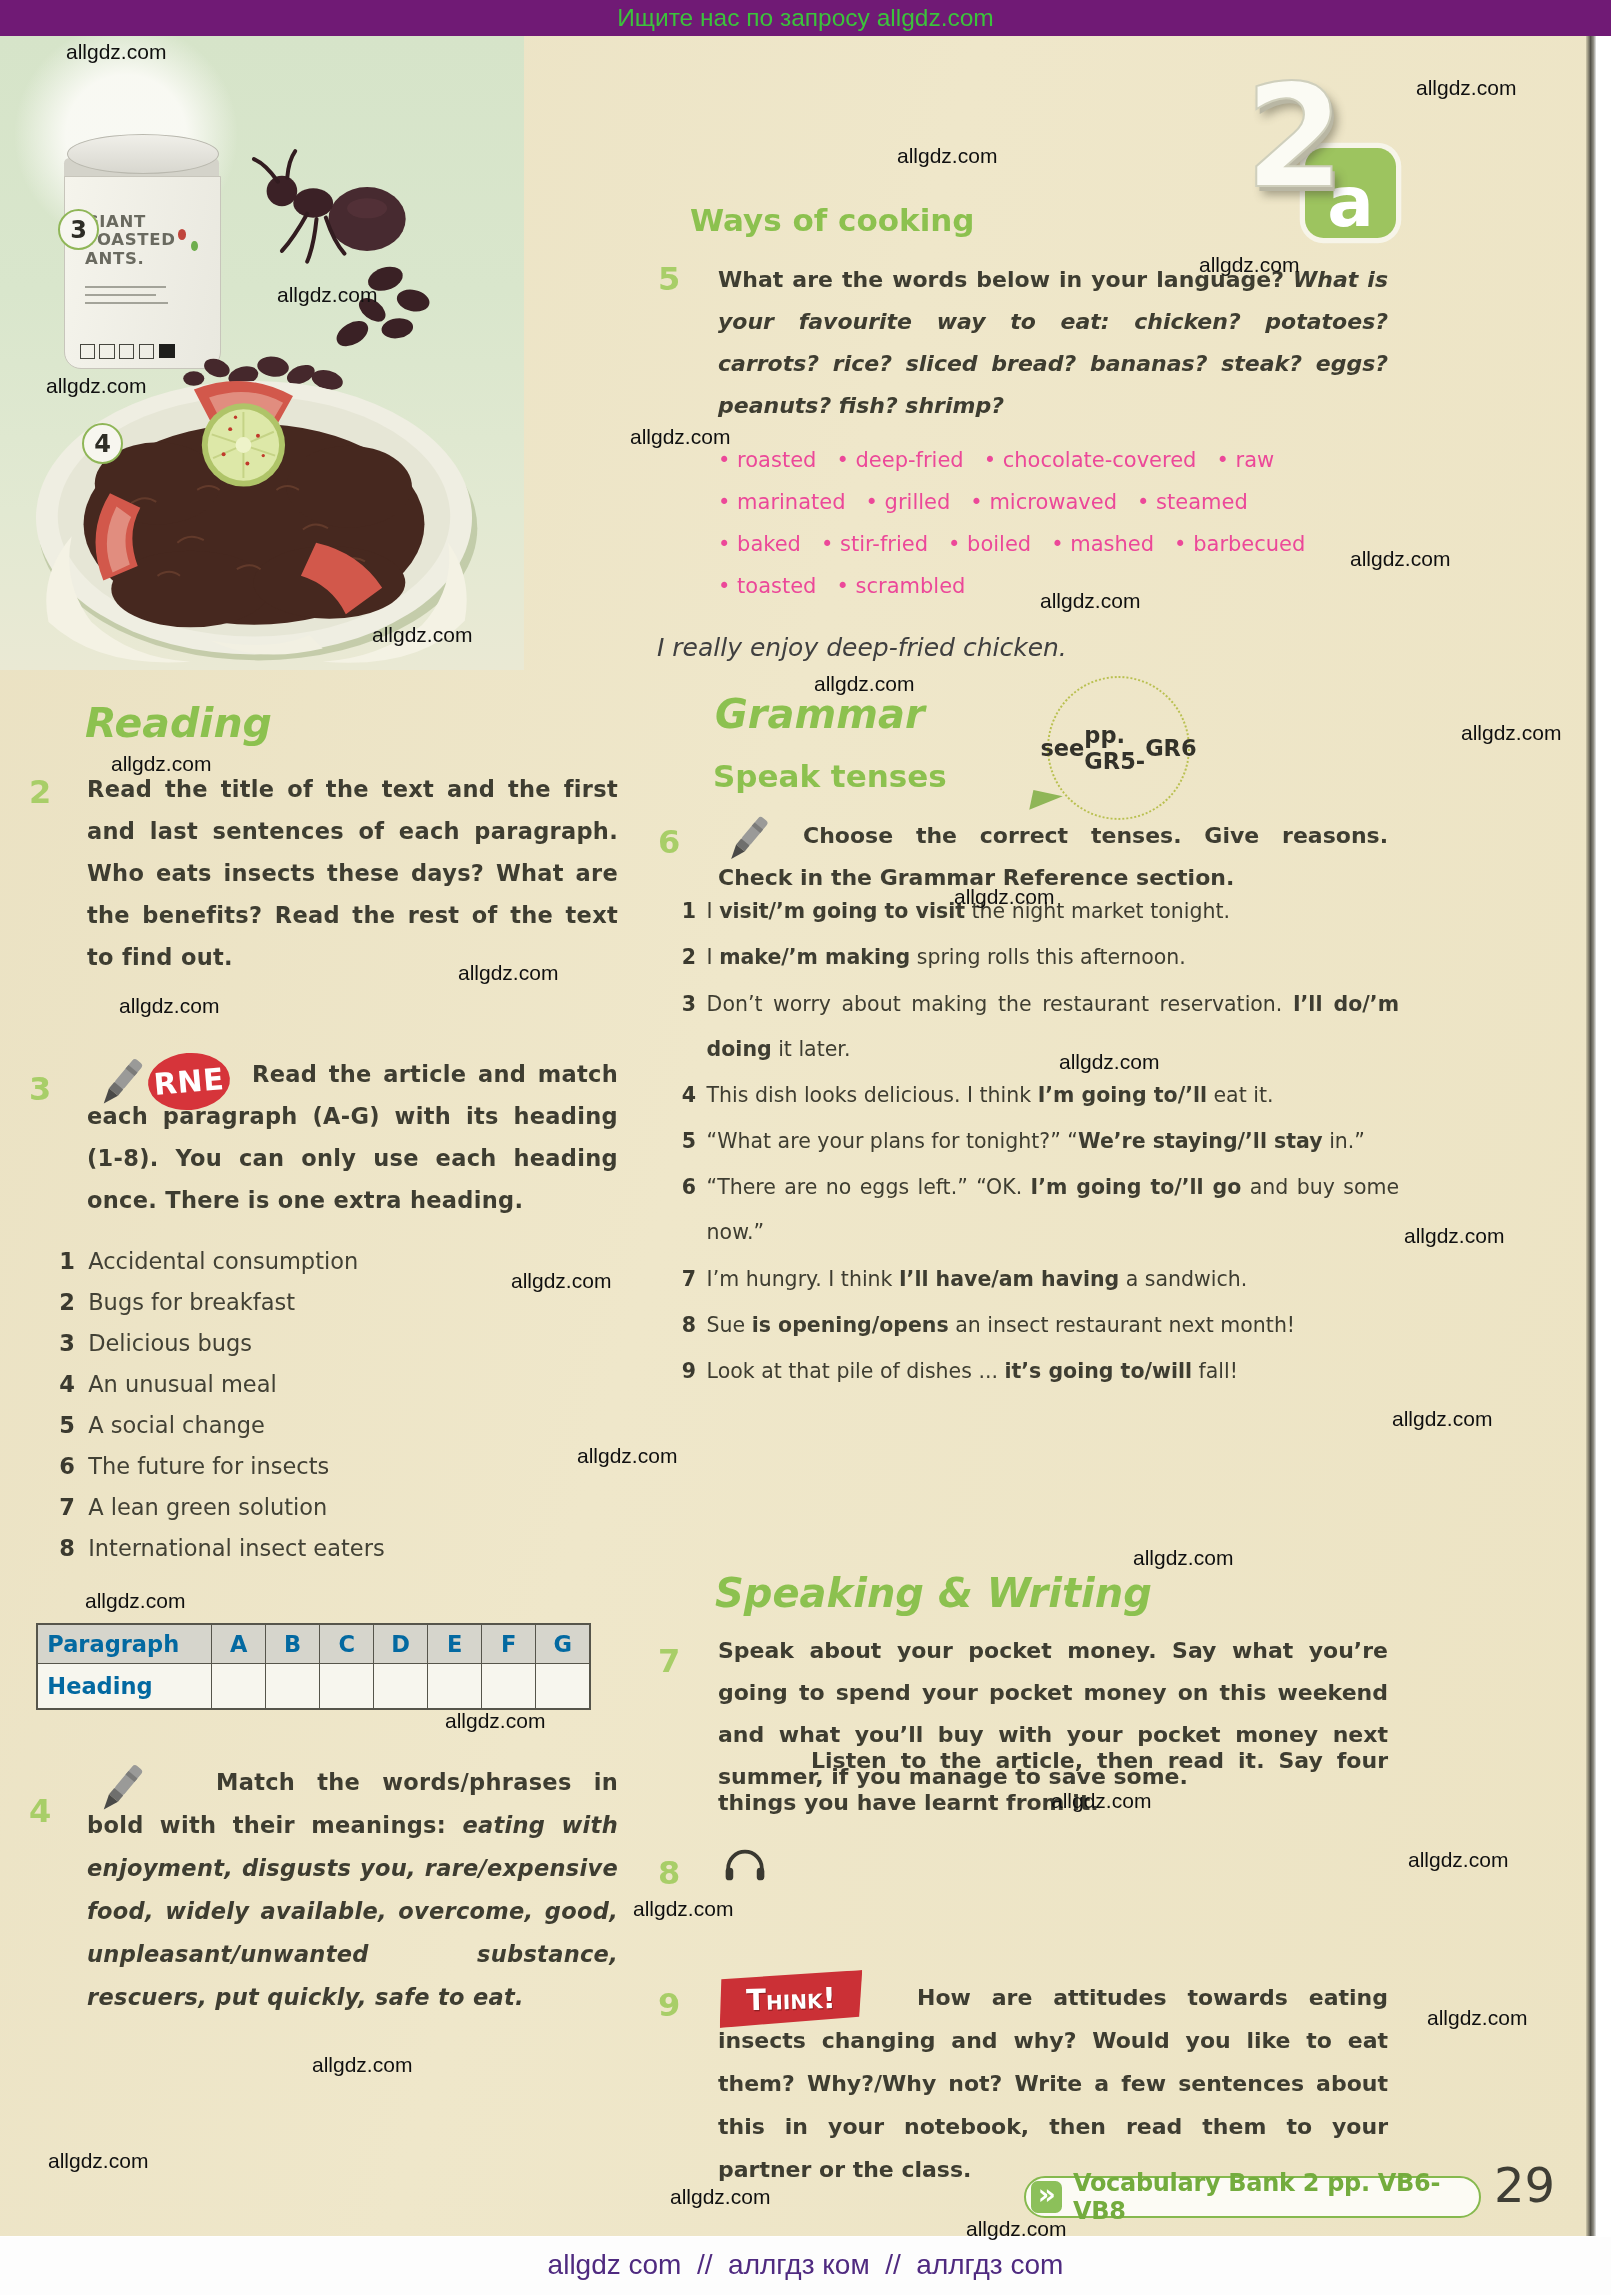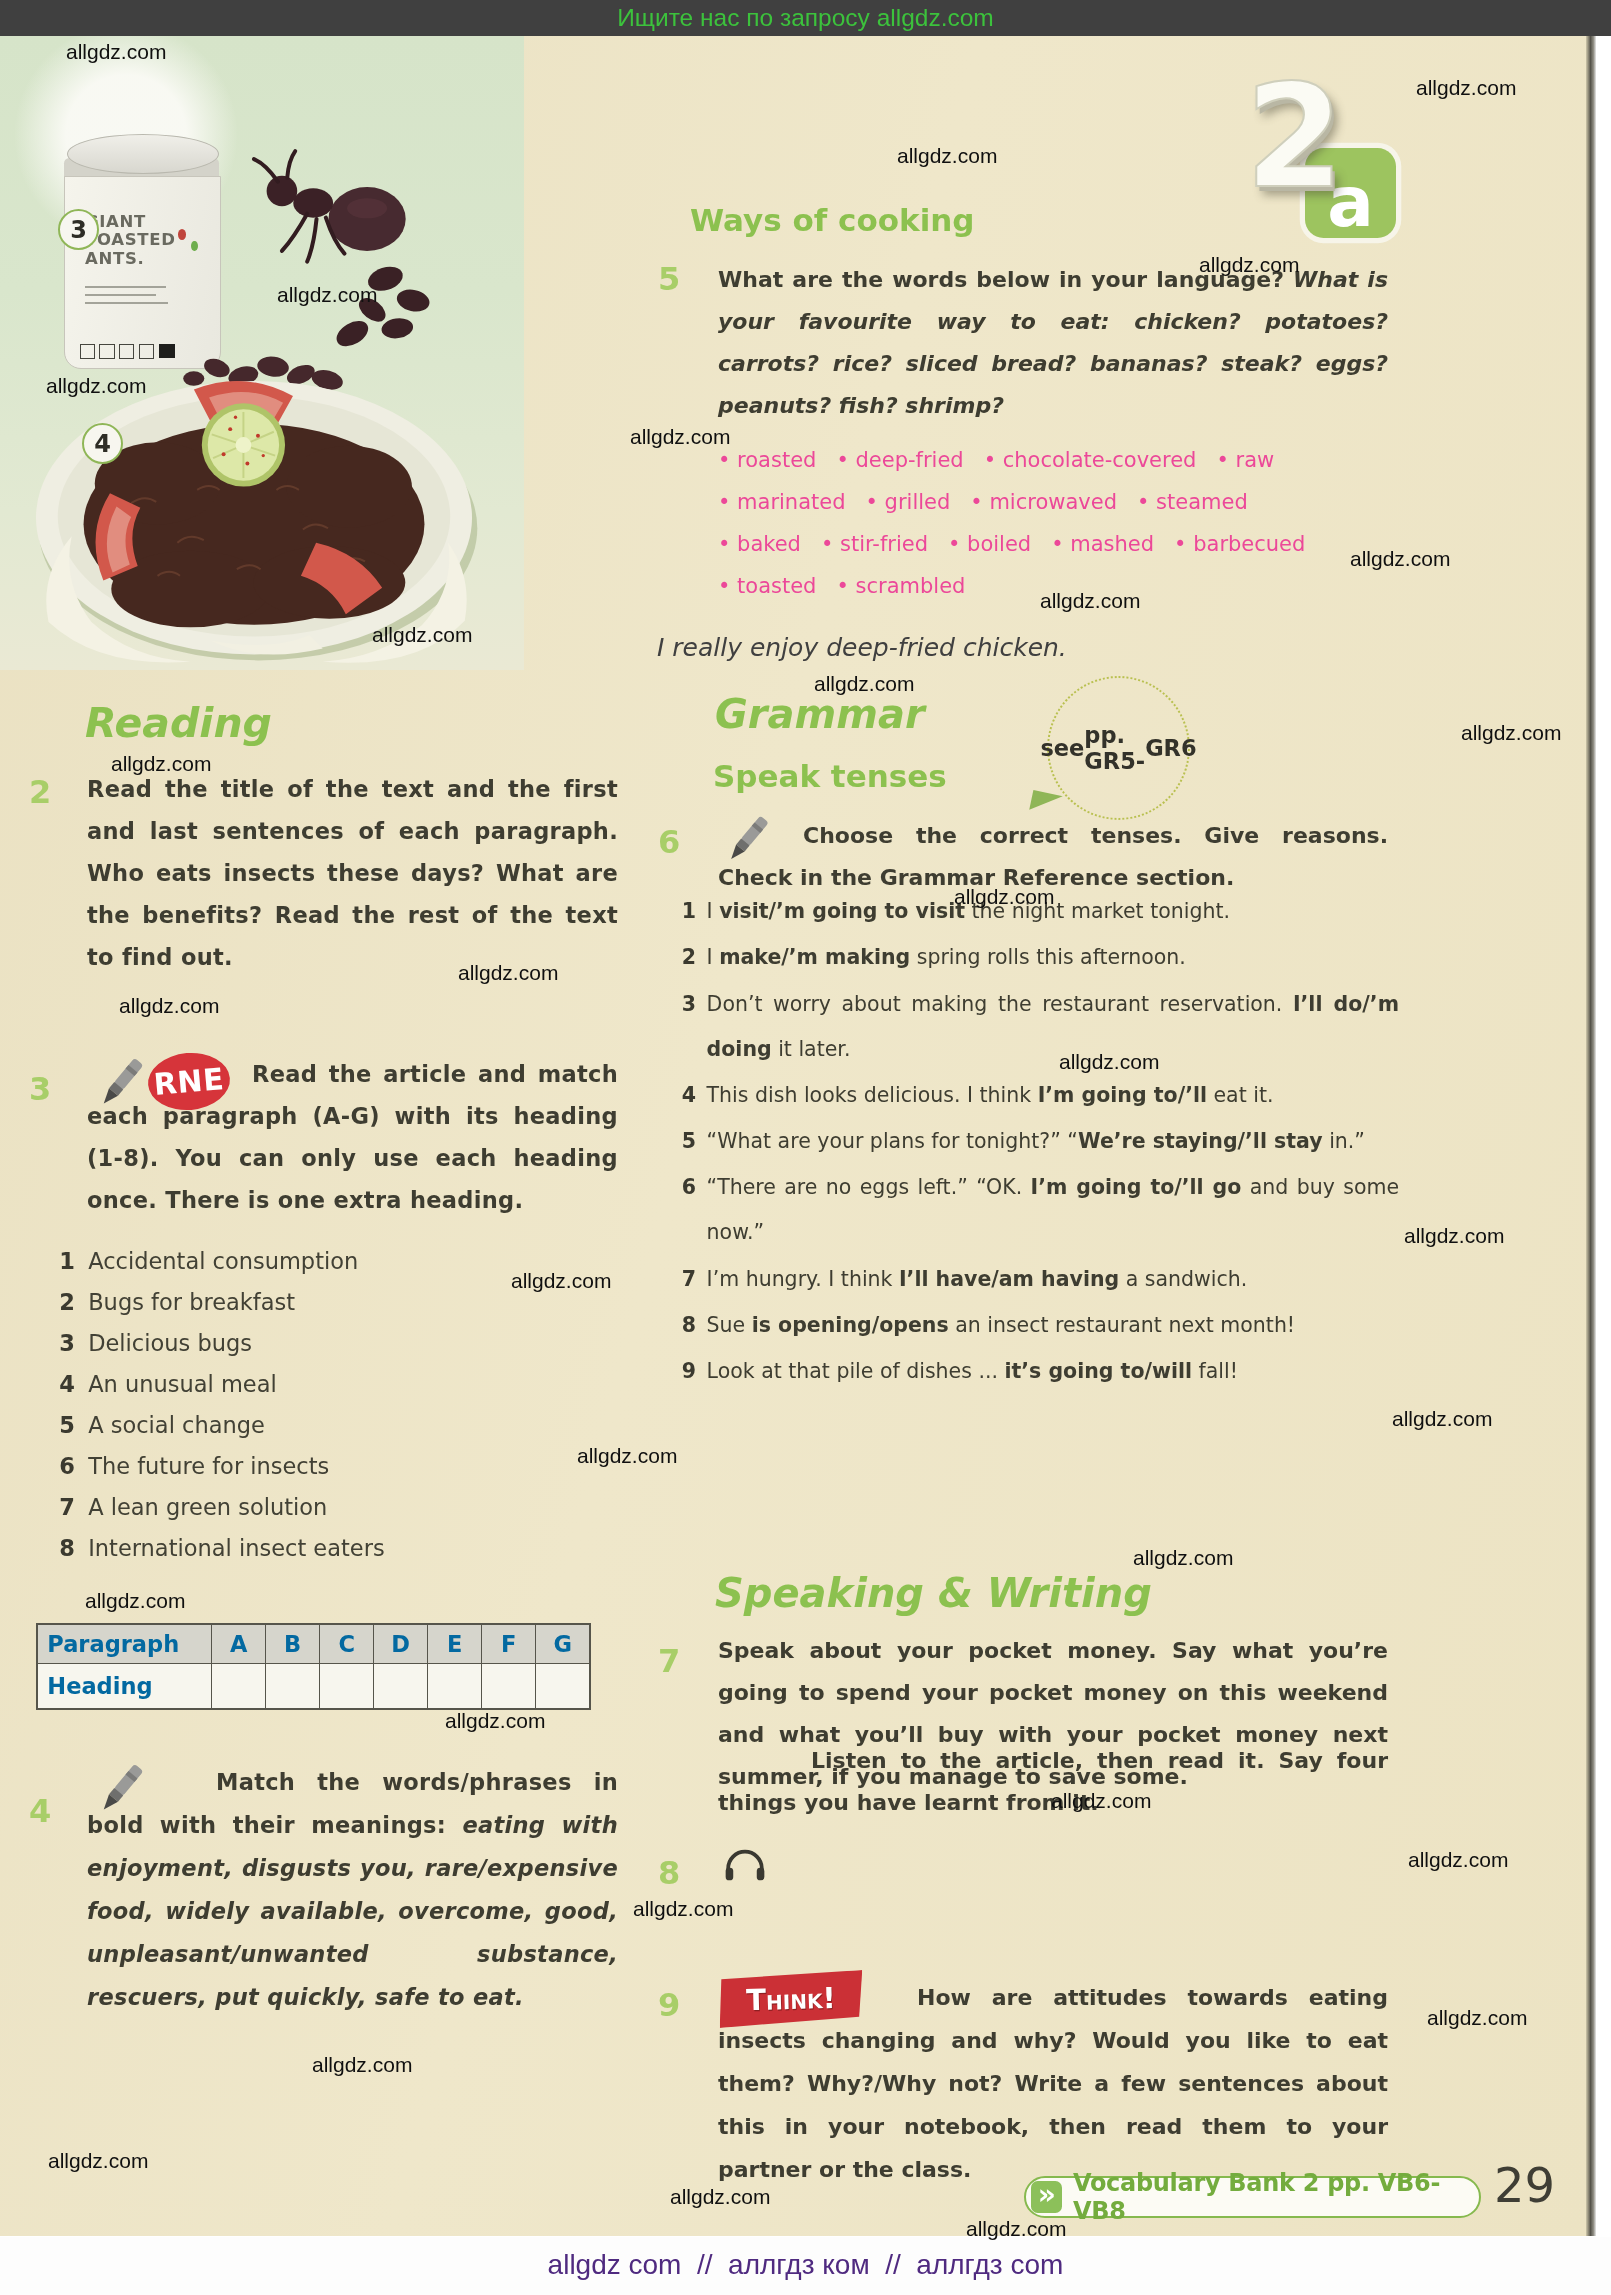--- a/index.html
+++ b/index.html
@@ -1,21 +1,21 @@
 <!DOCTYPE html>
 <html style="font-size:10.6px"><head>
 <meta charset="utf-8">
 <style>
   html,body{margin:0;padding:0;}
   body{
     width:1611px;height:2295px;position:relative;overflow:hidden;
     background:#ffffff;font-family:"DejaVu Sans",sans-serif;
   }
   
-  .top-strip{position:absolute;left:0;top:0;width:1611px;height:36px;background:#404040;
+  .top-strip{position:absolute;left:0;top:0;width:1611px;height:36px;background:#701a75;
     display:flex;align-items:center;justify-content:center;}
   .top-strip span{color:#3cc23c;font-size:24.5px;font-family:"Liberation Sans",sans-serif;}
   .bottom-strip{position:absolute;left:0;top:2237px;width:1611px;height:59px;background:#fdfdfd;
     display:flex;align-items:flex-start;justify-content:center;}
   .bottom-strip span{color:#4f2a80;font-size:28px;margin-top:12px;white-space:pre;
     font-family:"Liberation Sans",sans-serif;}
   
   .scan{position:absolute;left:0;top:36px;width:1588px;height:2200px;
     background:linear-gradient(105deg,#eae1c2 0%,#efe7ca 45%,#ece3c3 100%);}
   .scan-edge{position:absolute;left:1586px;top:36px;width:10px;height:2200px;

